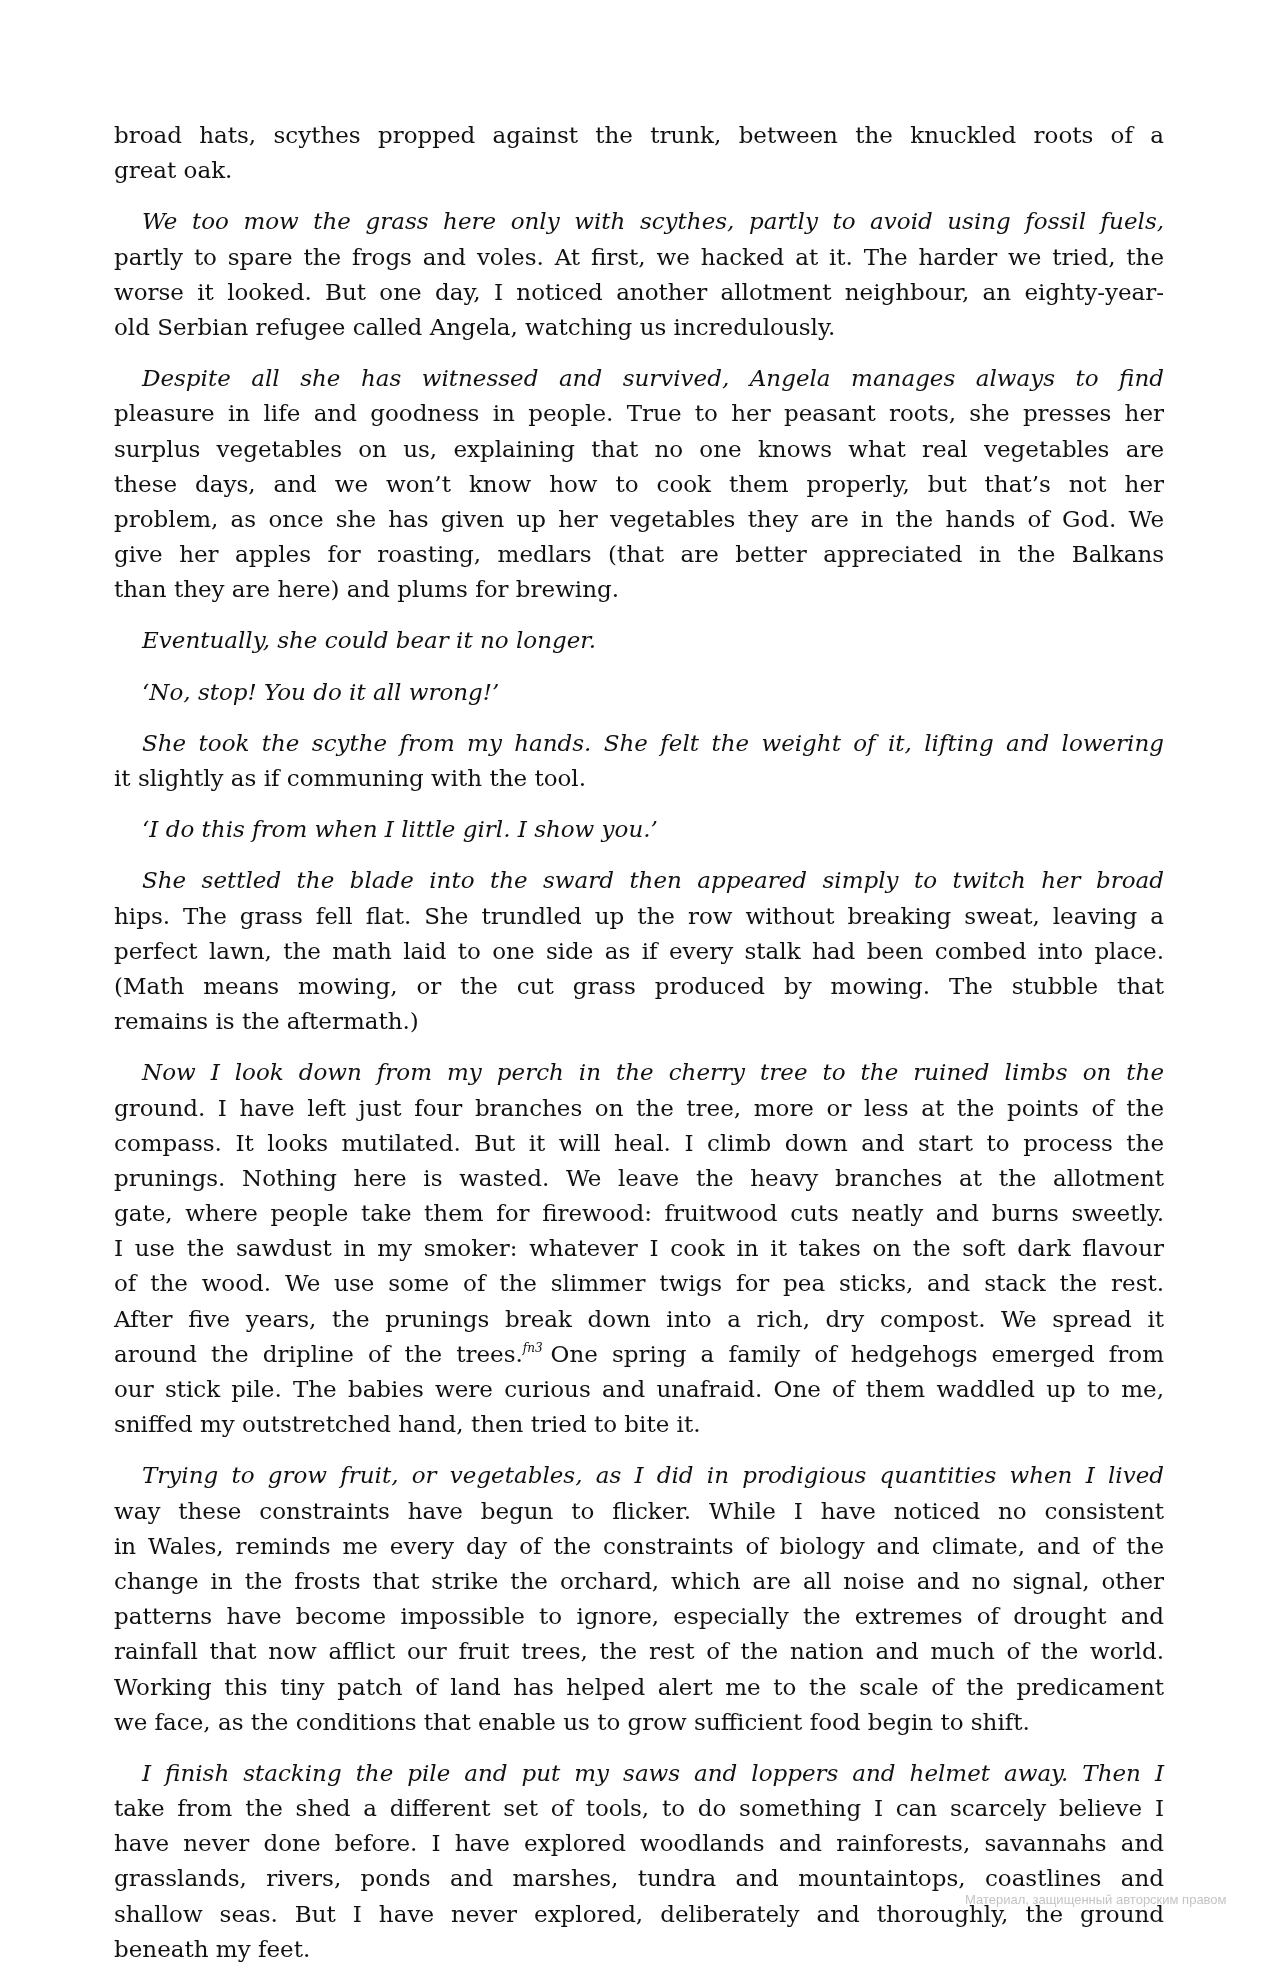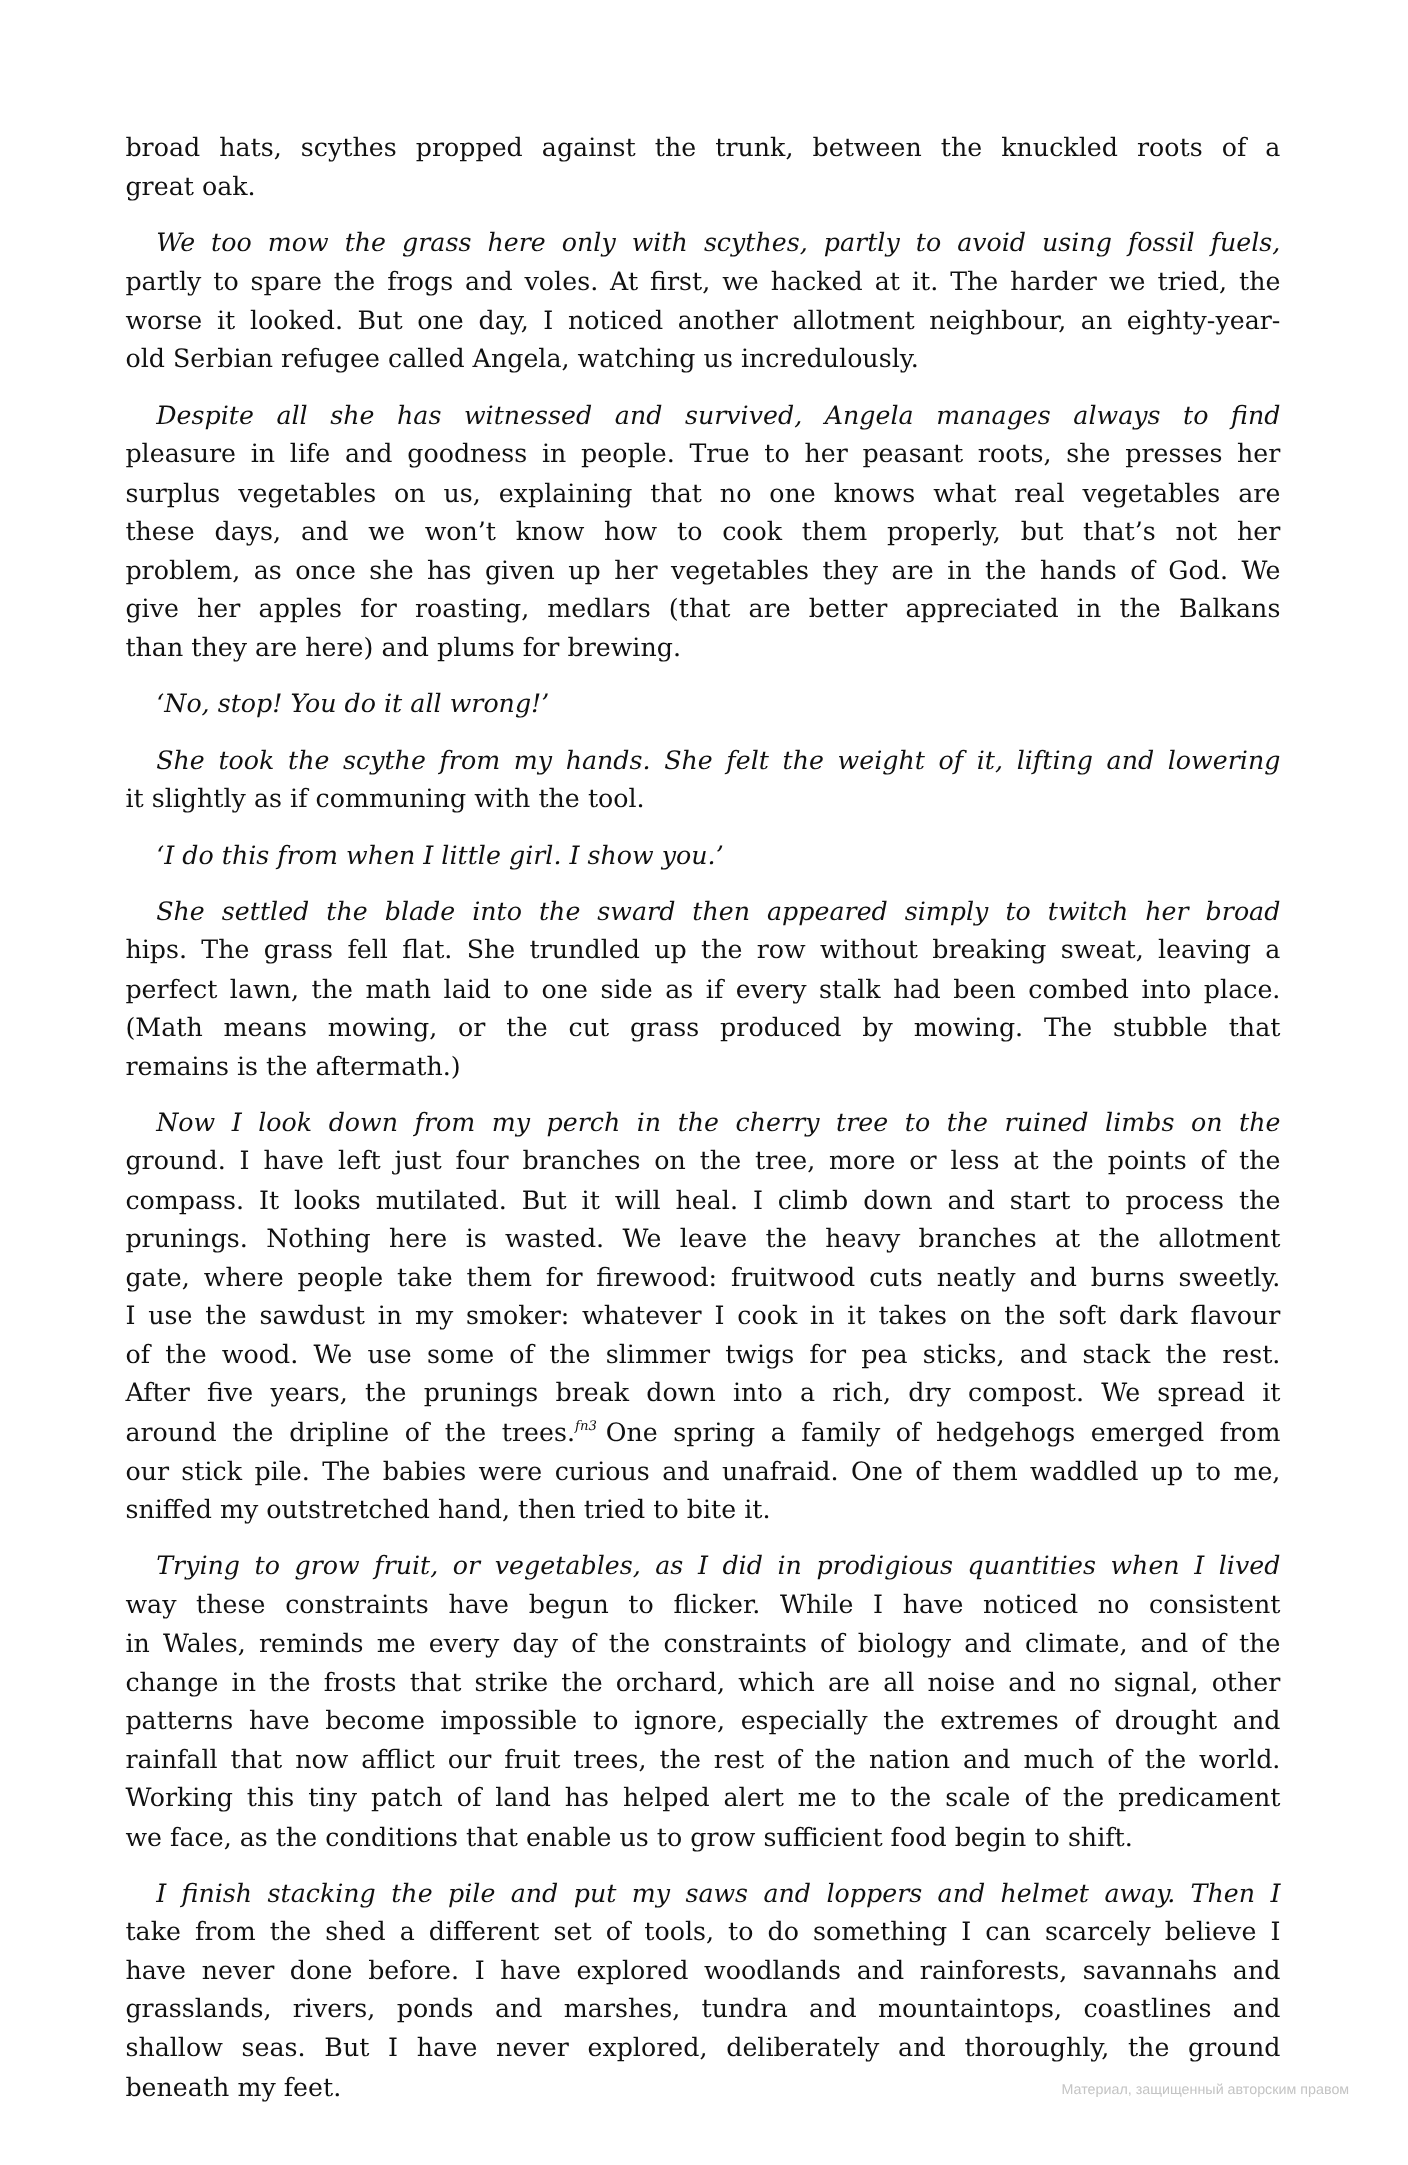--- a/index.html
+++ b/index.html
@@ -79,20 +79,23 @@
   <div class="para">
     <span class="line indent">Despite all she has witnessed and survived, Angela manages always to find</span>
     <span class="line">pleasure in life and goodness in people. True to her peasant roots, she presses her</span>
     <span class="line">surplus vegetables on us, explaining that no one knows what real vegetables are</span>
     <span class="line">these days, and we won’t know how to cook them properly, but that’s not her</span>
     <span class="line">problem, as once she has given up her vegetables they are in the hands of God. We</span>
     <span class="line">give her apples for roasting, medlars (that are better appreciated in the Balkans</span>
     <span class="line last">than they are here) and plums for brewing.</span>
   </div>
 
+  <div class="para">
+    <span class="line indent last">Eventually, she could bear it no longer.</span>
+  </div>
 
   <div class="para">
     <span class="line indent last">‘No, stop! You do it all wrong!’</span>
   </div>
 
   <div class="para">
     <span class="line indent">She took the scythe from my hands. She felt the weight of it, lifting and lowering</span>
     <span class="line last">it slightly as if communing with the tool.</span>
   </div>
 

